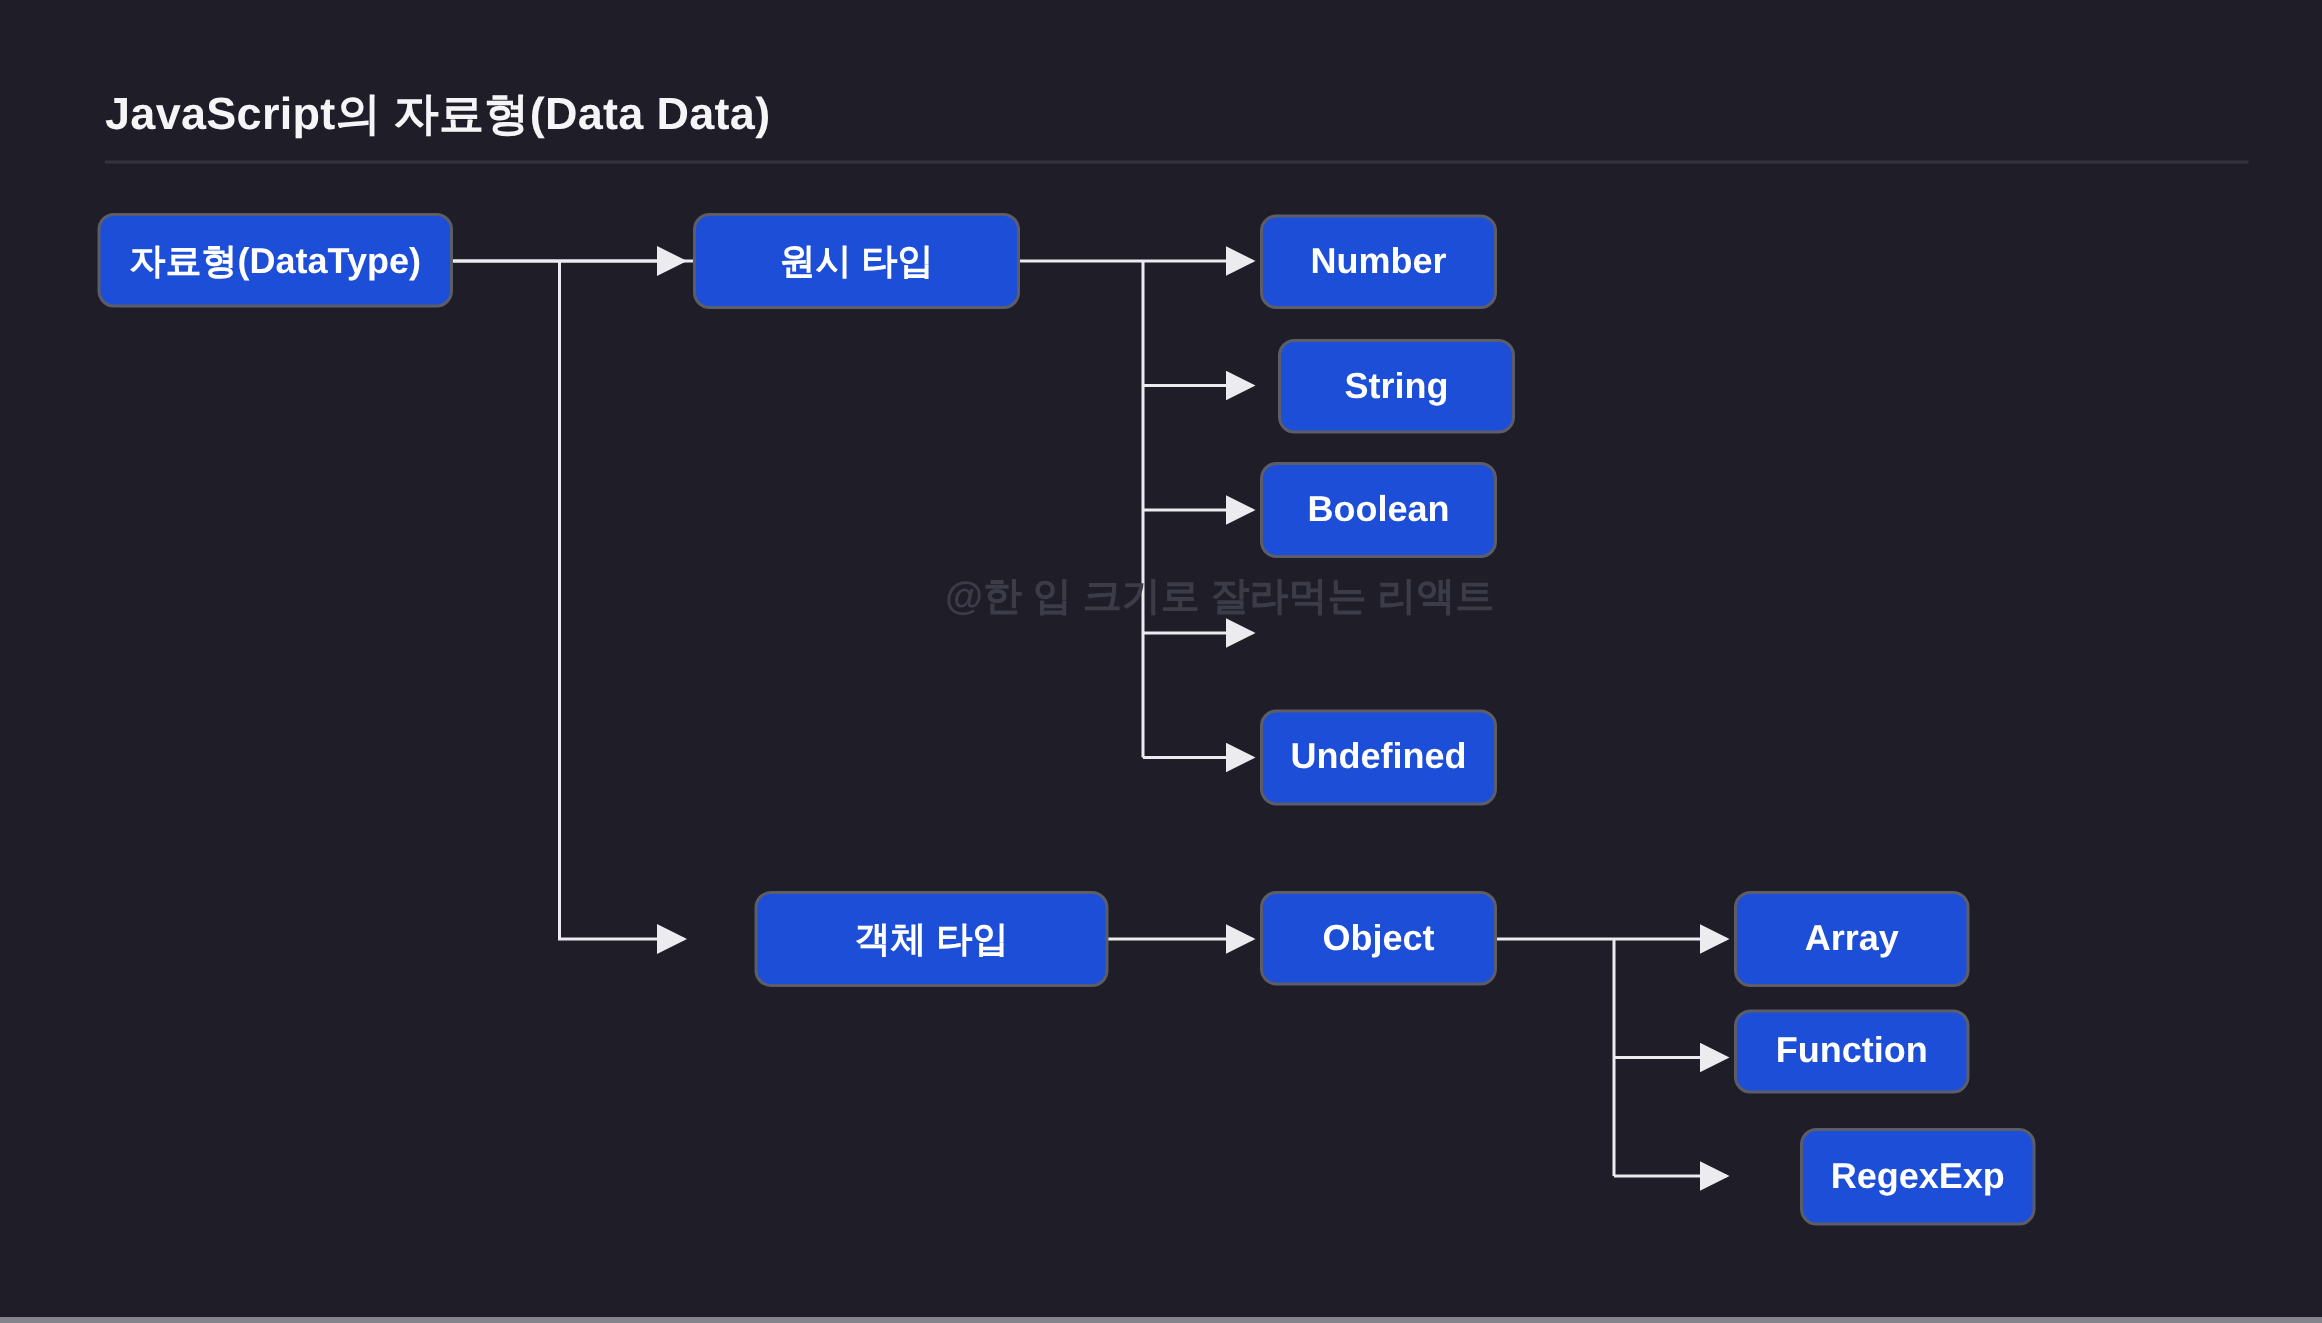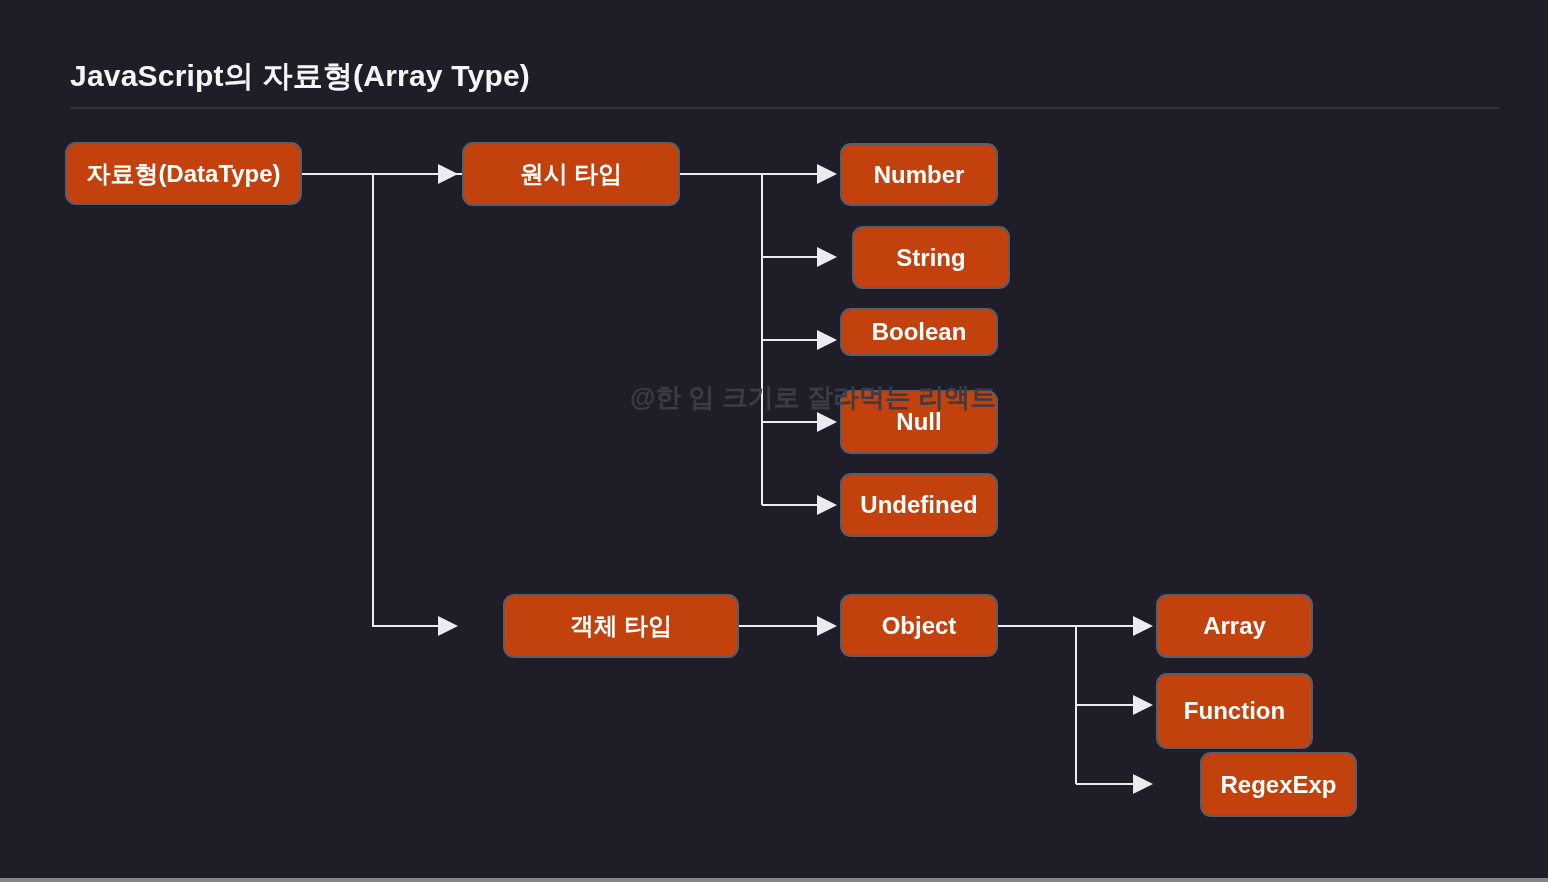--- a/index.html
+++ b/index.html
@@ -25,39 +25,39 @@
     position: absolute;
     left: 70px; top: 107px;
     width: 1429px; height: 2px;
     background: #34343e;
   }
   .node {
     position: absolute;
     display: flex;
     align-items: center;
     justify-content: center;
-    background: #c2410c;
+    background: #1d4ed8;
     border: 2px solid #5d5d68;
     border-radius: 11px;
     color: #ffffff;
     font-size: 24px;
     font-weight: 700;
     white-space: nowrap;
   }
   .node-root      { left: 65px;   top: 142px; width: 237px; height: 63px; }
   .node-primitive { left: 462px;  top: 142px; width: 218px; height: 64px; }
   .node-number    { left: 840px;  top: 143px; width: 158px; height: 63px; }
   .node-string    { left: 840px;  top: 226px; width: 158px; height: 63px; margin-left: 12px; }
-  .node-boolean   { left: 840px;  top: 308px; width: 158px; height: 48px; }
+  .node-boolean   { left: 840px;  top: 308px; width: 158px; height: 64px; }
   .node-null      { left: 840px;  top: 390px; width: 158px; height: 64px; }
   .node-undefined { left: 840px;  top: 473px; width: 158px; height: 64px; }
   .node-object-type { left: 462px; top: 594px; width: 236px; height: 64px; margin-left: 41px; }
   .node-object    { left: 840px;  top: 594px; width: 158px; height: 63px; }
   .node-array     { left: 1156px; top: 594px; width: 157px; height: 64px; }
-  .node-function  { left: 1156px; top: 673px; width: 157px; height: 76px; }
+  .node-function  { left: 1156px; top: 673px; width: 157px; height: 56px; }
   .node-regexexp  { left: 1156px; top: 752px; width: 157px; height: 65px; margin-left: 44px; }
   .connectors {
     position: absolute;
     left: 0; top: 0;
     width: 1548px; height: 882px;
     pointer-events: none;
   }
   .watermark {
     position: absolute;
     left: 630px; top: 380px;
@@ -71,21 +71,21 @@
     left: 0; bottom: 0;
     width: 1548px; height: 4px;
     background: #84848c;
   }
 </style>
 </head>
 <body>
 
 <div class="canvas">
 
-  <div class="page-title">JavaScript의 자료형(Array Type)</div>
+  <div class="page-title">JavaScript의 자료형(Data Data)</div>
   <div class="title-divider"></div>
 
   <svg class="connectors" width="1548" height="882" viewBox="0 0 1548 882" xmlns="http://www.w3.org/2000/svg">
     <defs>
       <marker id="arrow" viewBox="0 0 10 10" refX="9" refY="5" markerWidth="10" markerHeight="10" orient="auto-start-reverse">
         <path d="M0 0 L10 5 L0 10 z" fill="#ececf0"></path>
       </marker>
     </defs>
     <g stroke="#ececf0" stroke-width="2" fill="none">
 
@@ -124,23 +124,20 @@
   </div>
 
   <div class="node node-string">
     <span>String</span>
   </div>
 
   <div class="node node-boolean">
     <span>Boolean</span>
   </div>
 
-  <div class="node node-null">
-    <span>Null</span>
-  </div>
 
   <div class="node node-undefined">
     <span>Undefined</span>
   </div>
 
   <div class="node node-object-type">
     <span>객체 타입</span>
   </div>
 
   <div class="node node-object">

